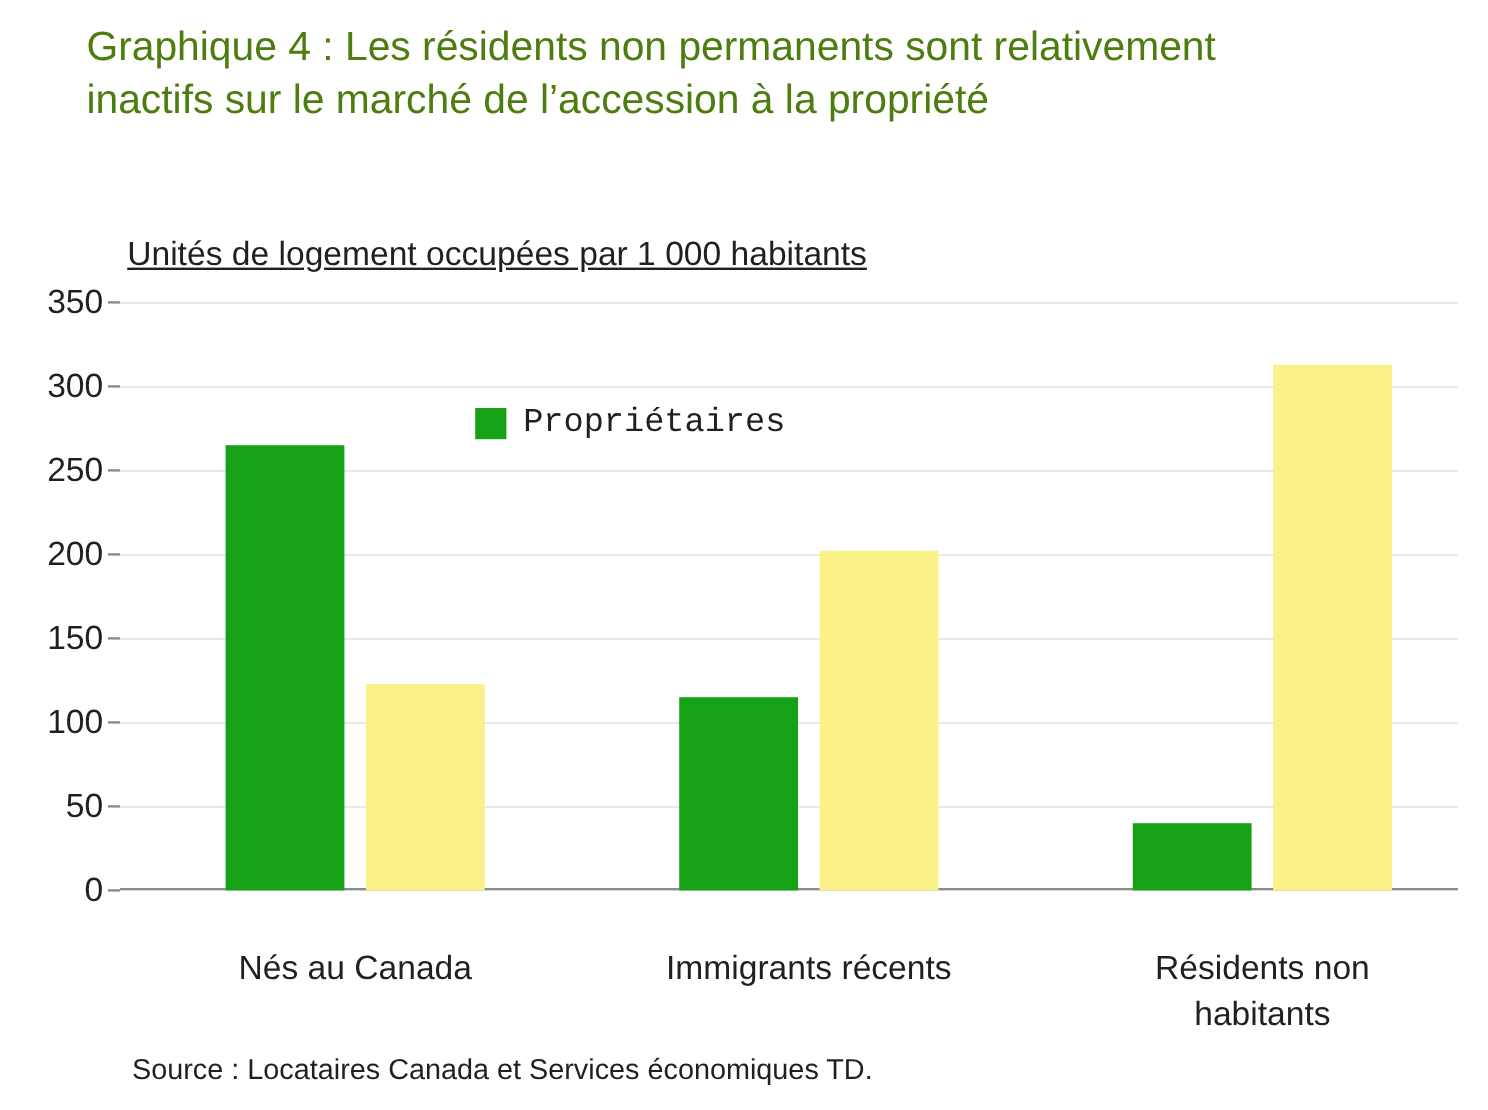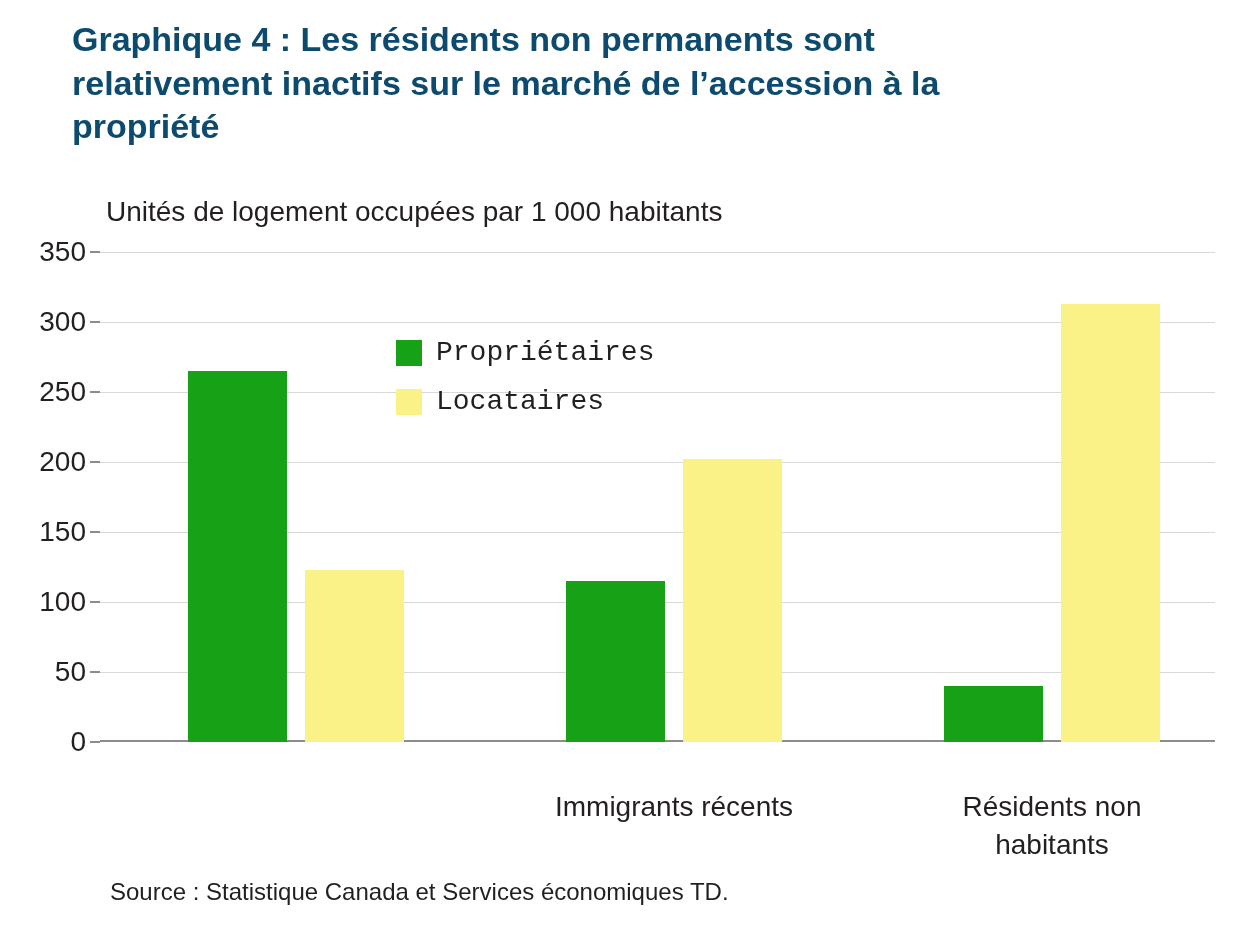--- a/index.html
+++ b/index.html
@@ -17,33 +17,34 @@
   }
 
   
   #chart-title {
     position: absolute;
     left: 72px;
     top: 18px;
     width: 1000px;
     font-size: 34px;
     line-height: 1.28;
-    font-weight: 700;
-    color: #0c4a6e;
+    font-weight: 400;
+    color: #4d7c0f;
     white-space: pre-line;
   }
 
   
   #axis-unit {
     position: absolute;
     left: 106px;
     top: 196px;
     font-size: 28px;
     color: #231f20;
     white-space: nowrap;
+    text-decoration: underline;
   }
 
   
   #plot-wrap {
     position: absolute;
     left: 0;
     top: 240px;
     width: 1240px;
     height: 500px;
   }
@@ -171,39 +172,36 @@
 
     <div class="bar owner" style="left:88px;  width:99px; height:371px;"></div>
     <div class="bar renter" style="left:205px; width:99px; height:172px;"></div>
 
     <div class="bar owner" style="left:466px; width:99px; height:161px;"></div>
     <div class="bar renter" style="left:583px; width:99px; height:283px;"></div>
 
     <div class="bar owner" style="left:844px; width:99px; height:56px;"></div>
     <div class="bar renter" style="left:961px; width:99px; height:438px;"></div>
 
+    <div class="cat-label" style="left:16px; width:360px;">Nés au Canada</div>
     <div class="cat-label" style="left:394px; width:360px;text-align:center;">Immigrants récents</div>
     <div class="cat-label" style="left:772px; width:360px;">Résidents non
 habitants</div>
   </div>
 
   <div class="tick-label" style="left:-2px; width:88px; text-align:right; top:12px;">350</div>
   <div class="tick-label" style="left:-2px; width:88px; text-align:right; top:82px;">300</div>
   <div class="tick-label" style="left:-2px; width:88px; text-align:right; top:152px;">250</div>
   <div class="tick-label" style="left:-2px; width:88px; text-align:right; top:222px;">200</div>
   <div class="tick-label" style="left:-2px; width:88px; text-align:right; top:292px;">150</div>
   <div class="tick-label" style="left:-2px; width:88px; text-align:right; top:362px;">100</div>
   <div class="tick-label" style="left:-2px; width:88px; text-align:right; top:432px;">50</div>
   <div class="tick-label" style="left:-2px; width:88px; text-align:right; top:502px;">0</div>
 </div>
 
 <div id="legend">
   <div class="legend-item">
     <span class="legend-swatch owner"></span>
     <span class="legend-text">Propriétaires</span>
   </div>
-  <div class="legend-item">
-    <span class="legend-swatch renter"></span>
-    <span class="legend-text">Locataires</span>
-  </div>
 </div>
 
-<div id="source-note">Source : Statistique Canada et Services économiques TD.</div>
+<div id="source-note">Source : Locataires Canada et Services économiques TD.</div>
 
 </body></html>

